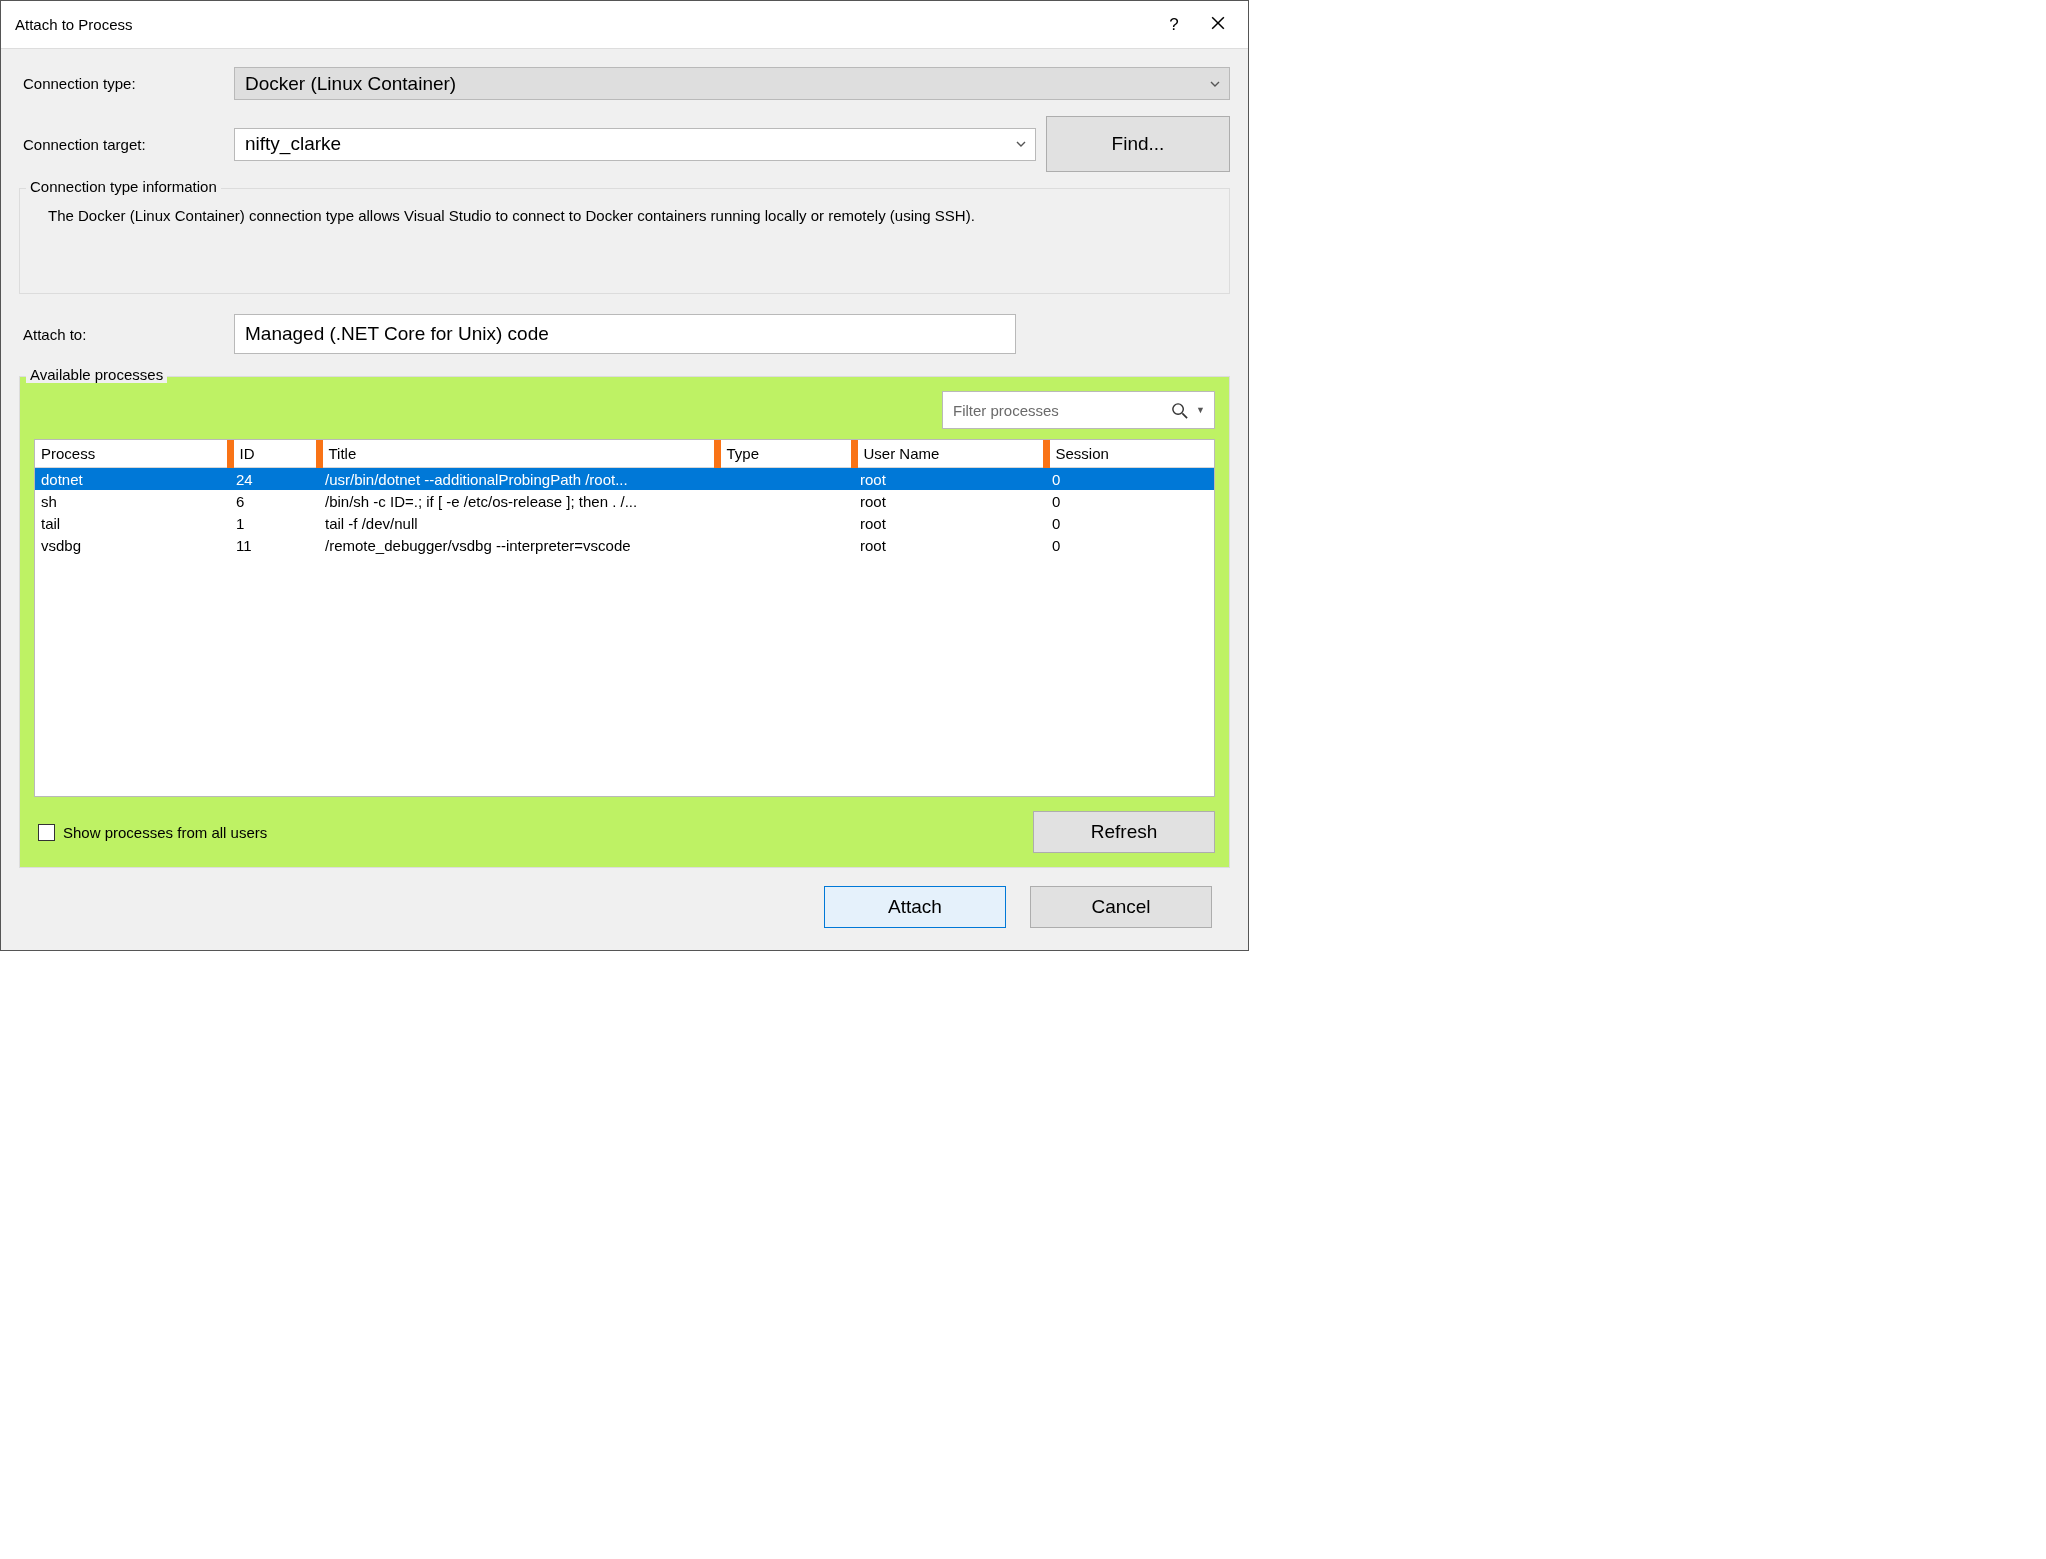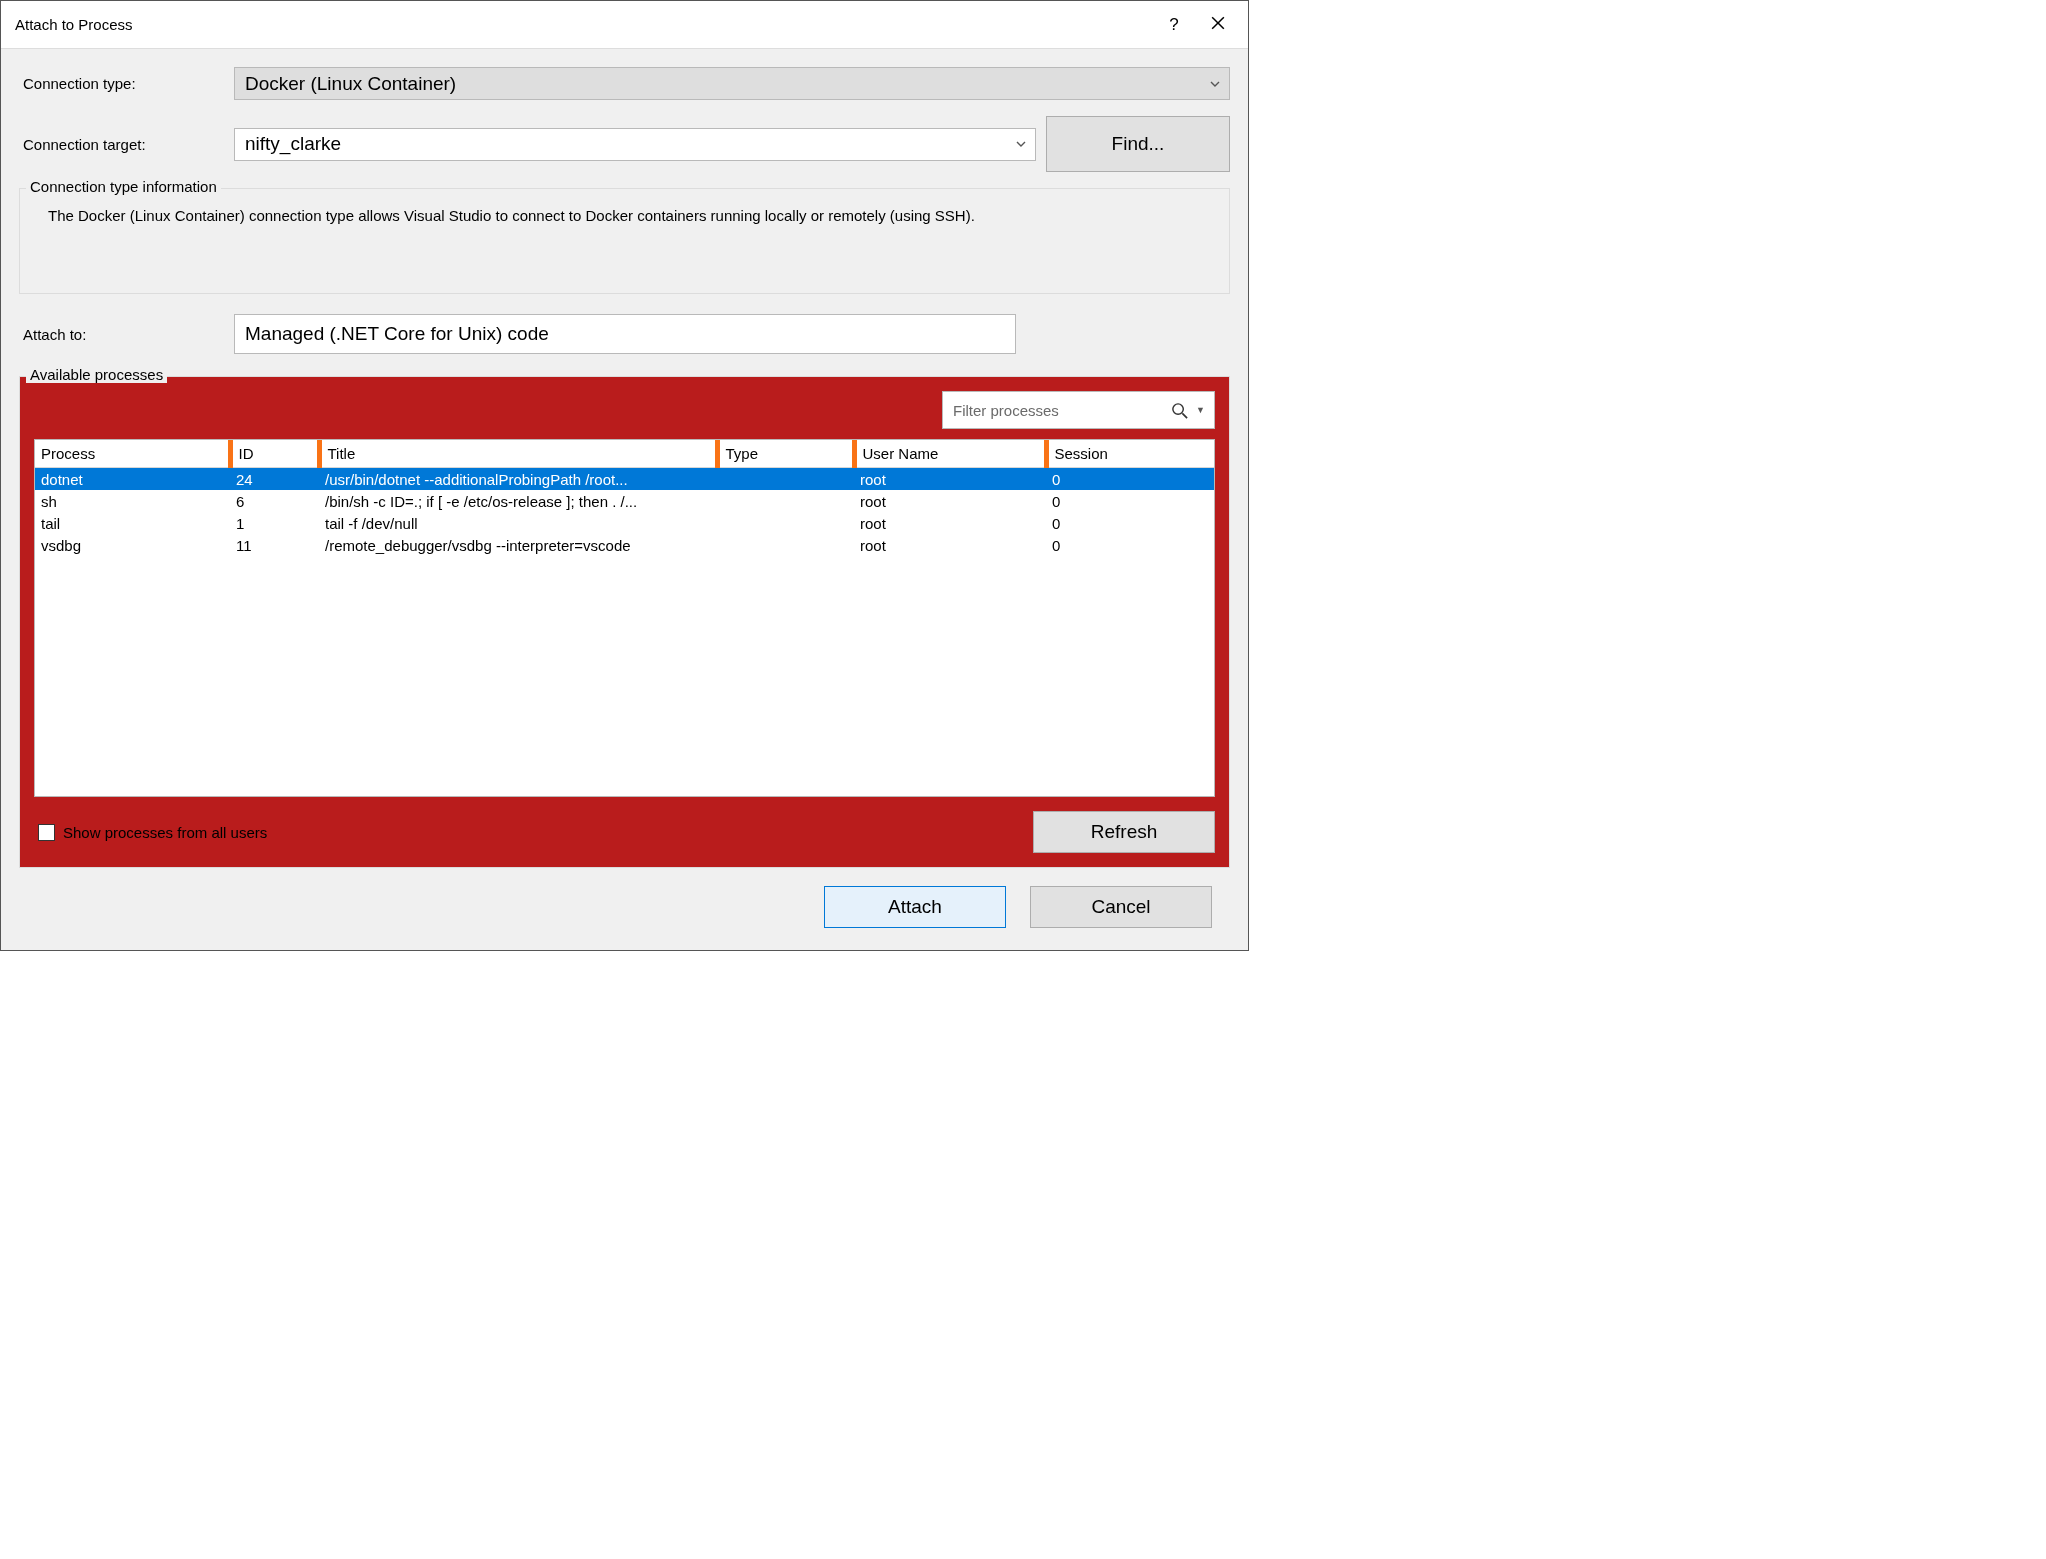--- a/index.html
+++ b/index.html
@@ -118,21 +118,21 @@
     padding: 6px 4px 0 14px;
     font-size: 15px;
     line-height: 1.45;
     min-height: 72px;
   }
   .group .group-body.info { min-height: 80px; }
 
   
   .avail-group {
     border: 1px solid #dcdcdc;
-    background: #b91c1c;
+    background: #bef264;
     padding: 14px 14px 14px 14px;
     position: relative;
     flex: 1;
     display: flex;
     flex-direction: column;
   }
   .avail-group .group-title2 {
     position: absolute;
     top: -11px; left: 6px;
     background: #f0f0f0;
@@ -168,21 +168,21 @@
     background: #fff;
     overflow: hidden;
     min-height: 300px;
   }
   table { width: 100%; border-collapse: collapse; table-layout: fixed; }
   th {
     text-align: left;
     font-weight: 400;
     font-size: 15px;
     padding: 5px 6px;
-    border-right: 5px solid #f97316;
+    border-right: 7px solid #f97316;
     border-bottom: 1px solid #d7d7d7;
     background: #fff;
     white-space: nowrap; overflow: hidden;
   }
   th:last-child { border-right: none; }
   td {
     font-size: 15px;
     padding: 2.5px 6px;
     white-space: nowrap; overflow: hidden; text-overflow: ellipsis;
   }

